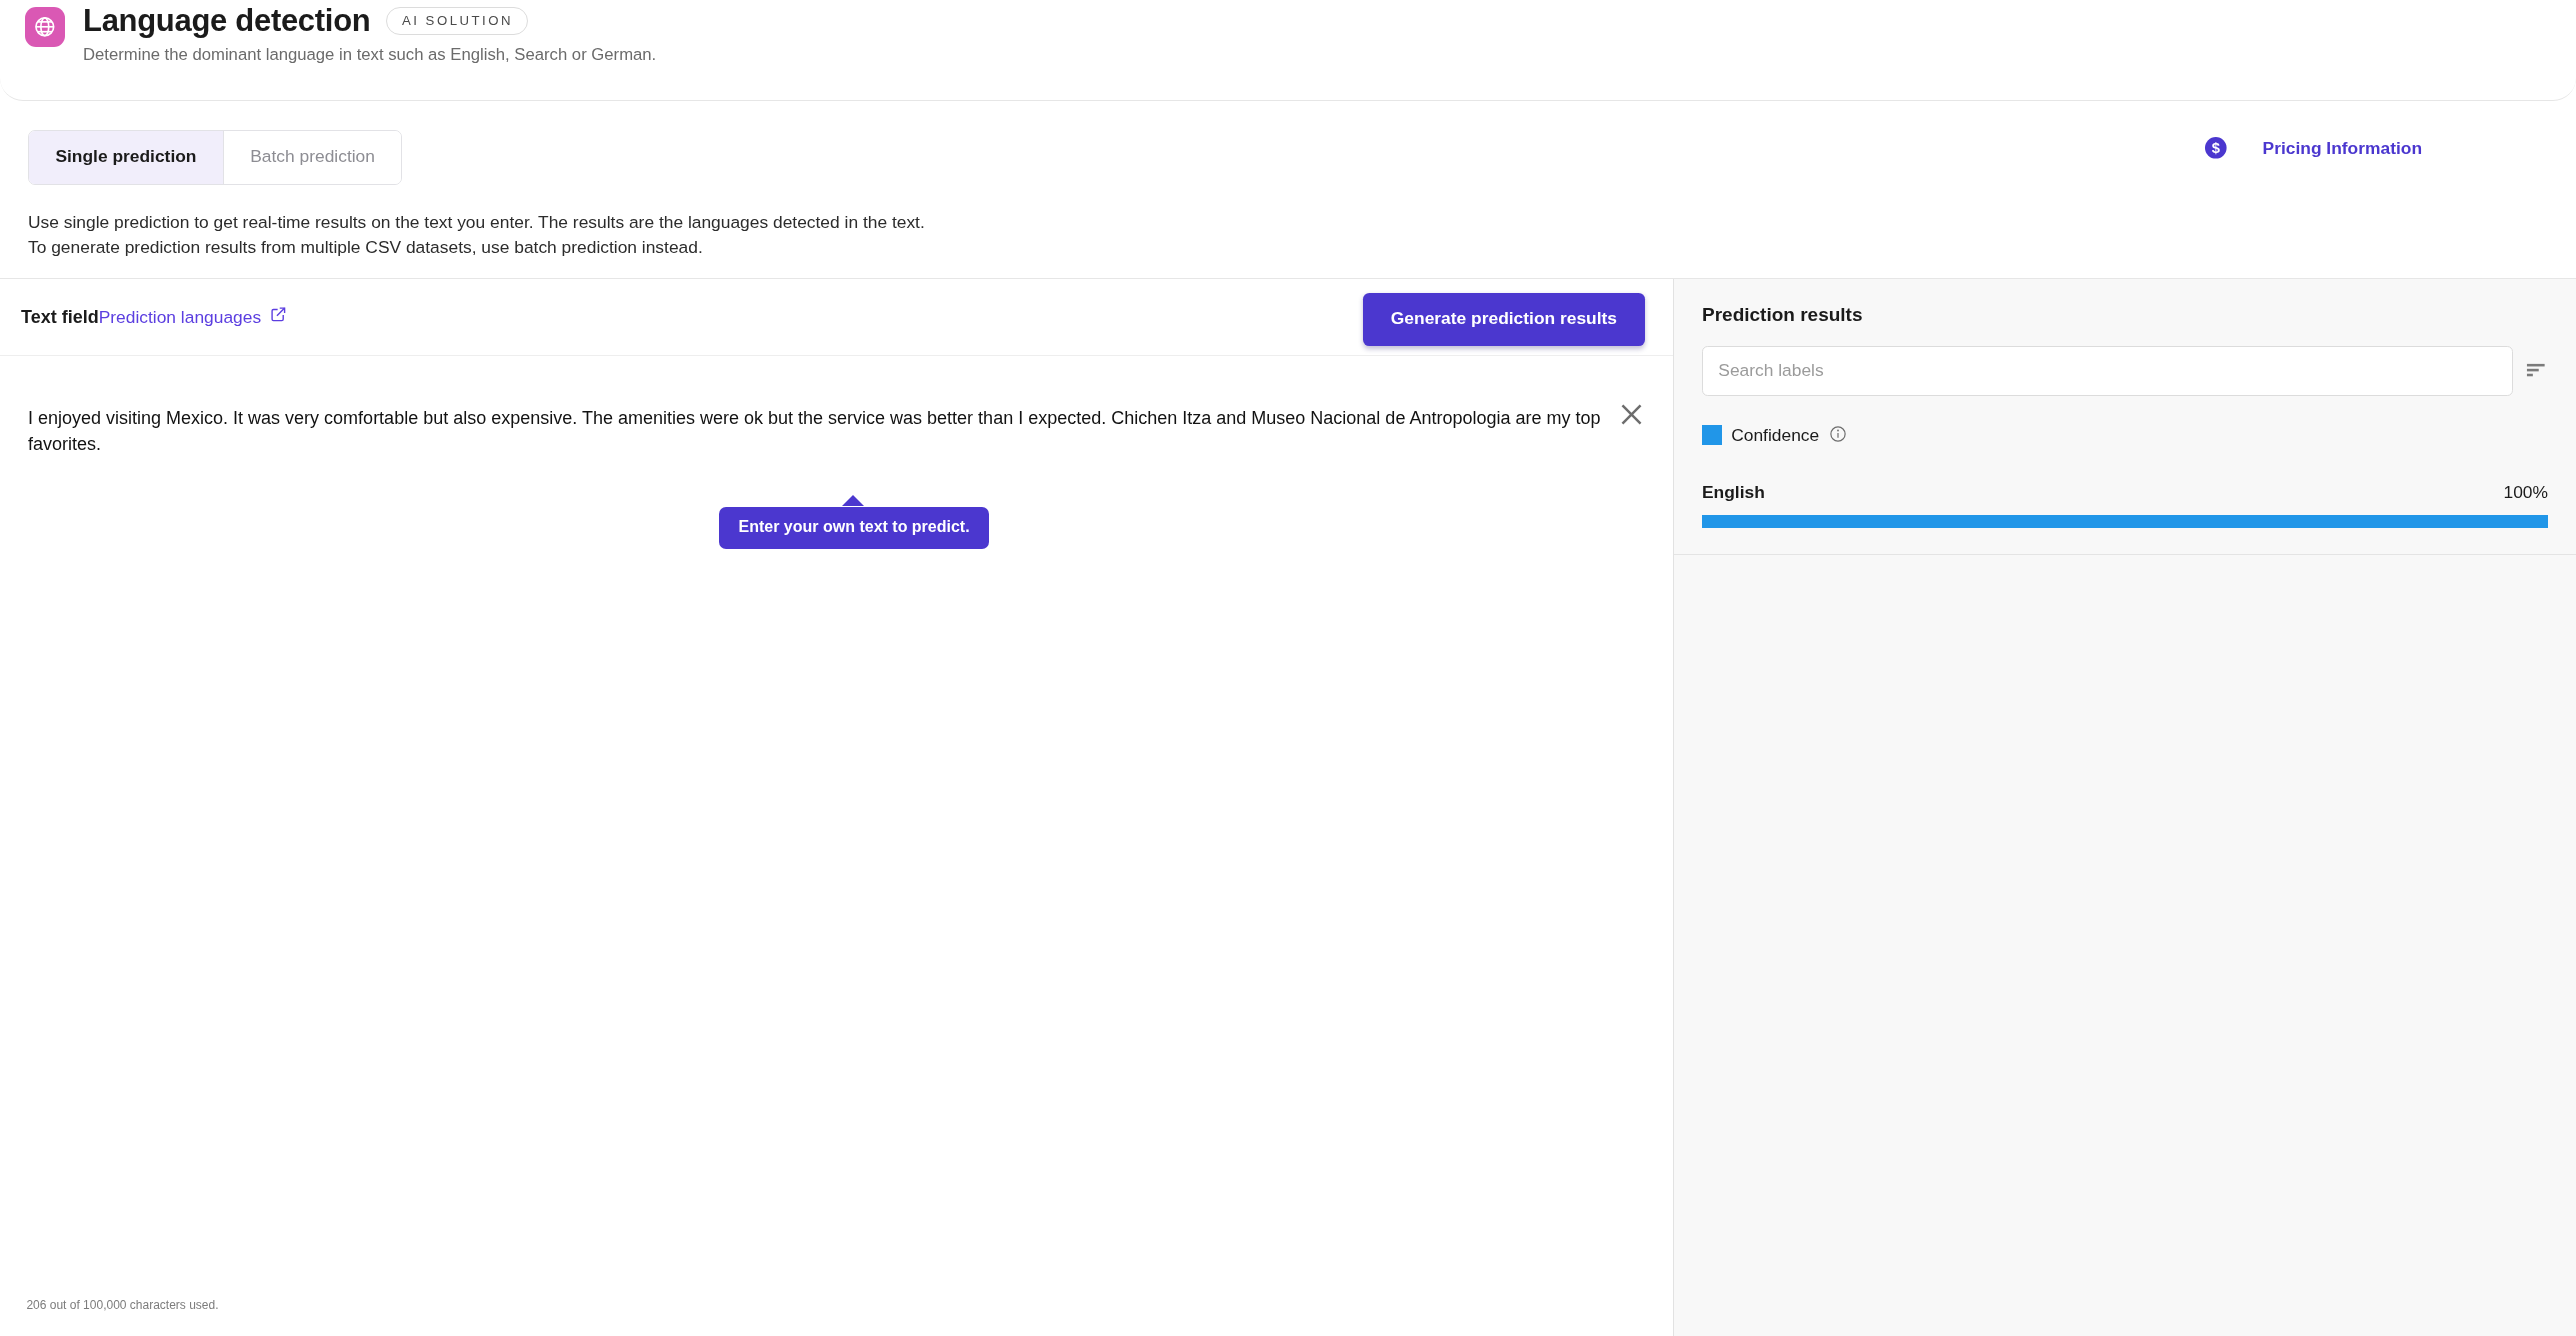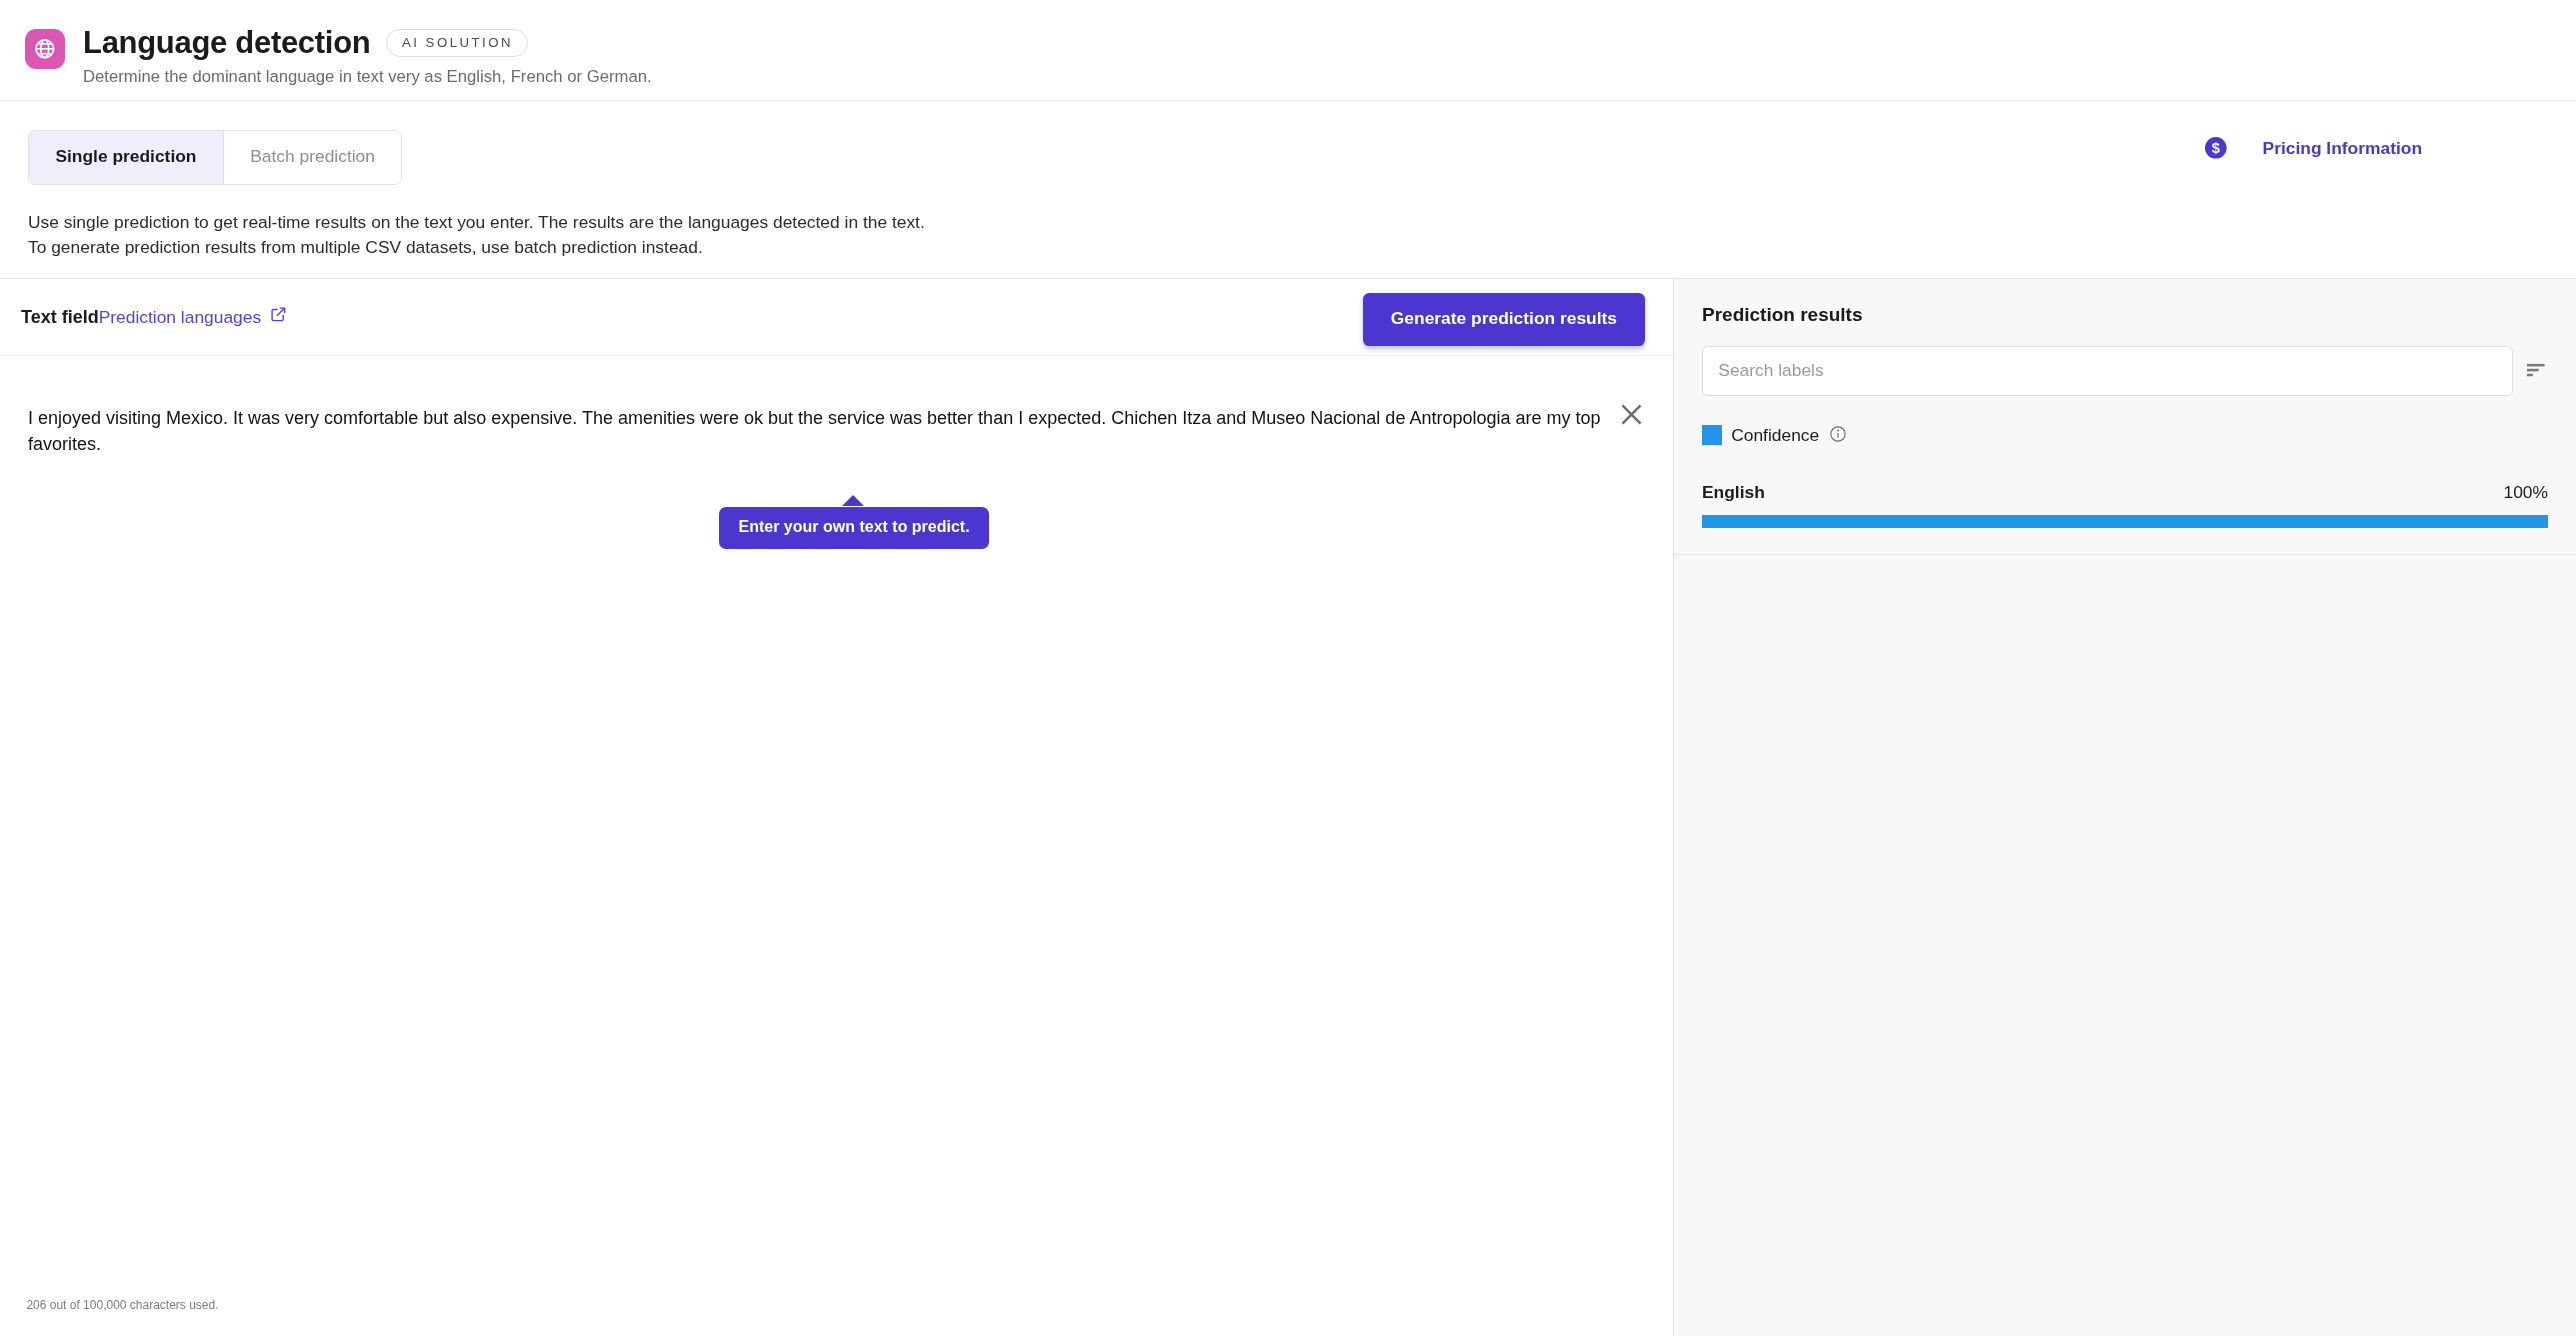--- a/index.html
+++ b/index.html
@@ -14,22 +14,23 @@
     color: #1b1b1b;
     overflow: hidden;
     position: relative;
   }
 
   
   .app-header {
     height: 101px;
     box-sizing: border-box;
     border-bottom: 1.4px solid #e6e6e6;
-    padding: 26px 0 0 25px;
+    padding: 4px 0 0 25px;
     position: relative;
+    border-radius: 23px;
   }
   .header-row {
     display: flex;
     align-items: flex-start;
   }
   .app-icon {
     width: 40px;
     height: 40px;
     border-radius: 11px;
     background: #da58b4;
@@ -324,21 +325,21 @@
         <line x1="3" y1="12" x2="21" y2="12"></line>
         <line x1="4.6" y1="7" x2="19.4" y2="7"></line>
         <line x1="4.6" y1="17" x2="19.4" y2="17"></line>
       </svg>
     </div>
     <div class="header-text">
       <div class="title-line">
         <div class="app-title">Language detection</div>
         <div class="badge">AI SOLUTION</div>
       </div>
-      <div class="app-subtitle">Determine the dominant language in text very as English, French or German.</div>
+      <div class="app-subtitle">Determine the dominant language in text such as English, Search or German.</div>
     </div>
   </div>
 </div>
 
 <div class="tabs-zone">
   <div class="tab-group">
     <div class="tab active">Single prediction</div>
     <div class="tab">Batch prediction</div>
   </div>
   <div class="intro">

